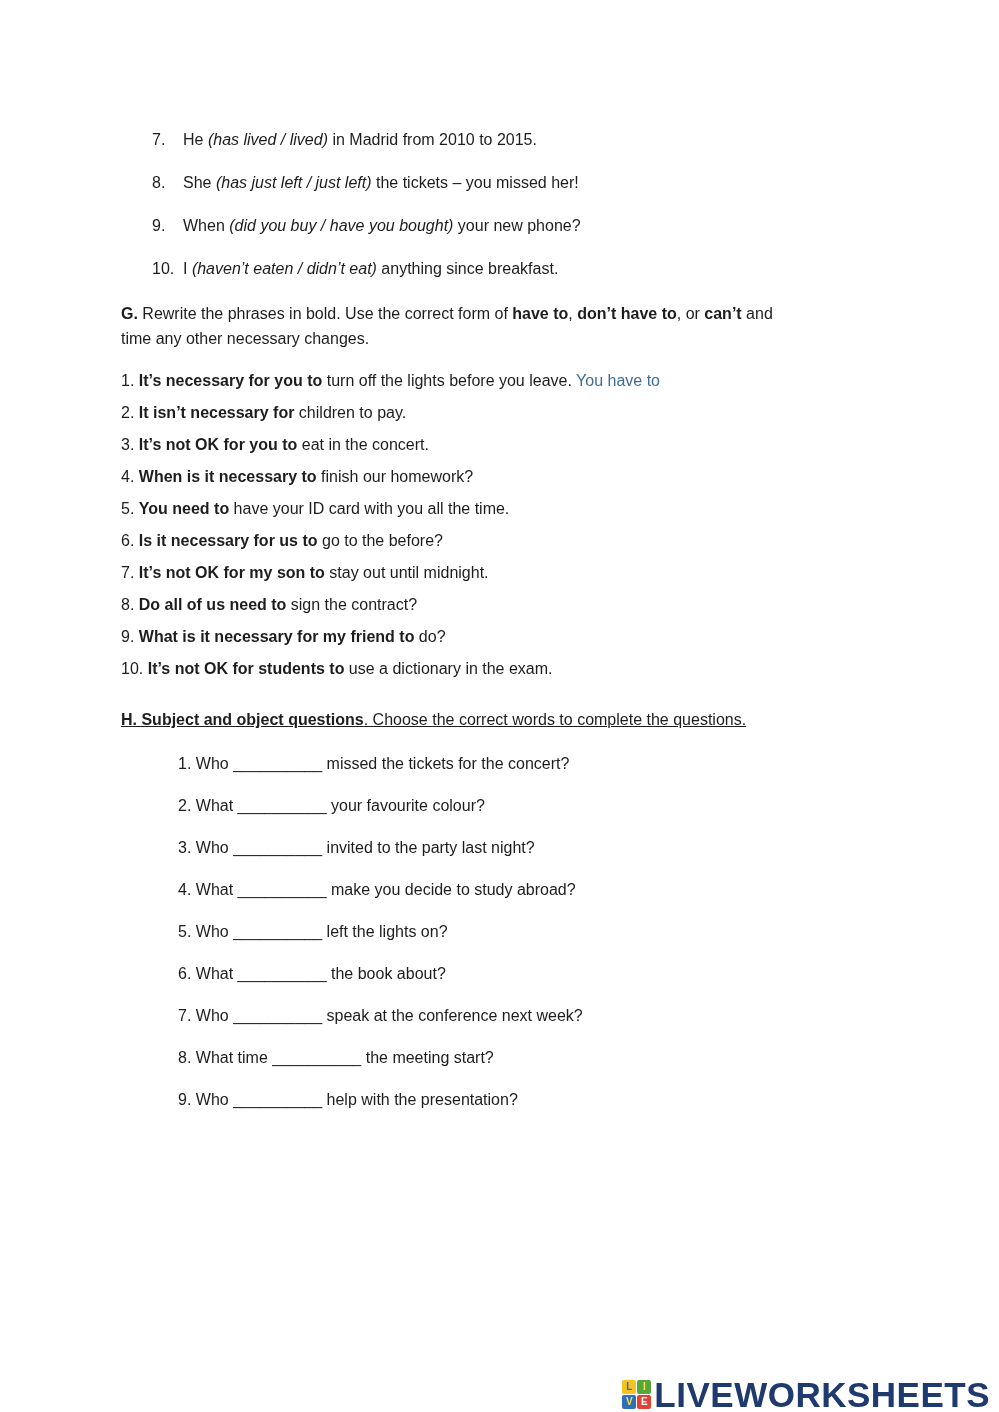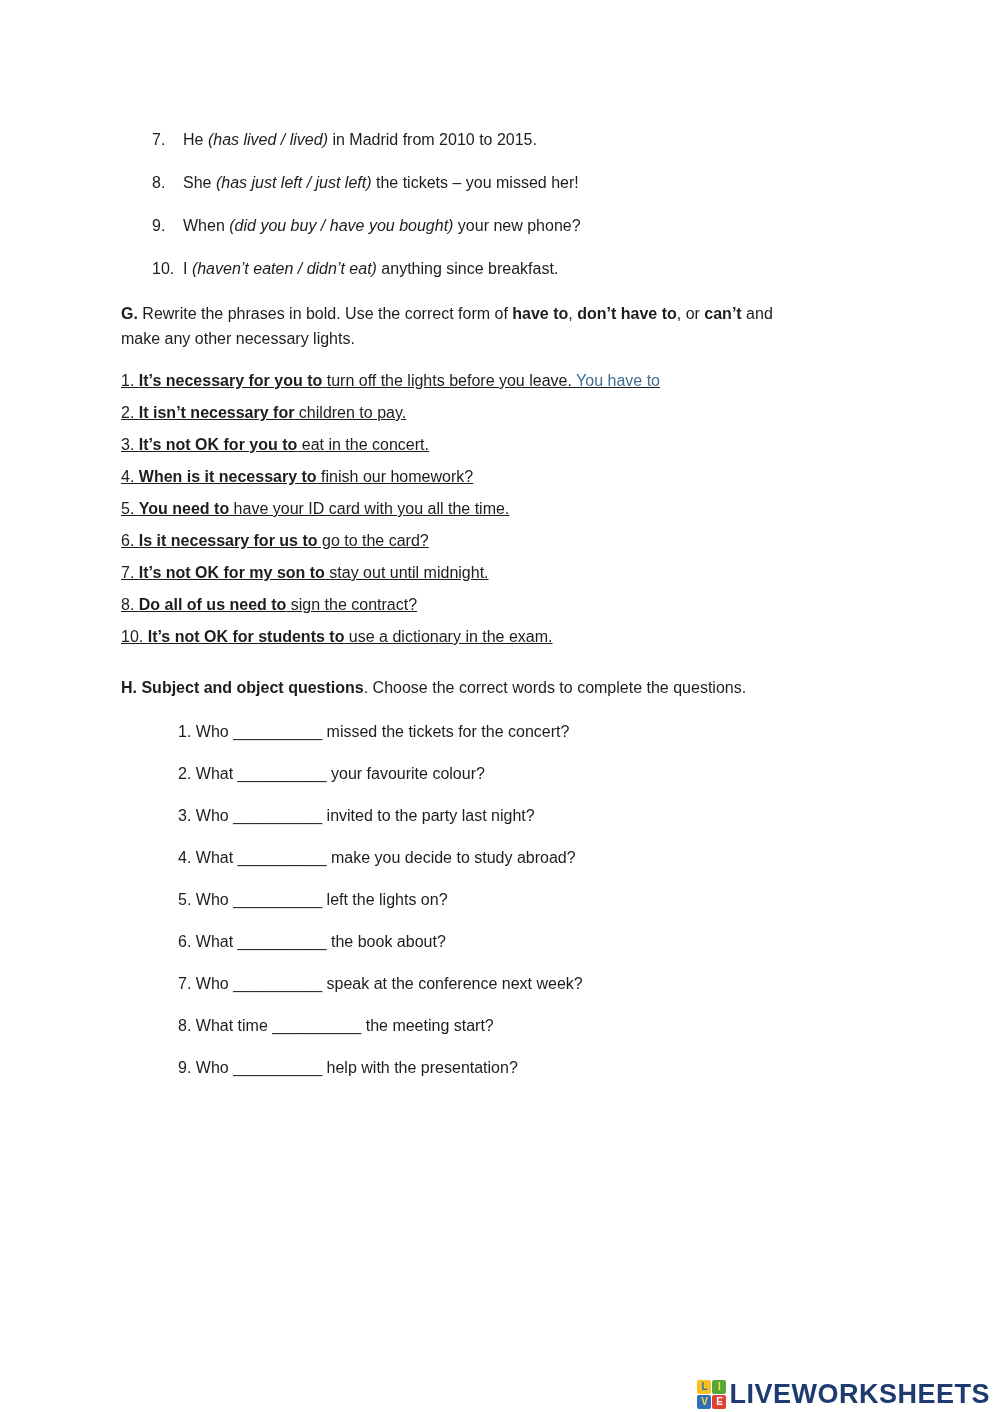--- a/index.html
+++ b/index.html
@@ -12,67 +12,68 @@
     overflow:hidden;
     margin-top:9px;
   }
   .content{padding:120px 118px 0 121px;}
   p{margin:0;}
   .f-item{margin:0 0 21px 31px;line-height:22px;}
   .f-item .num{display:inline-block;width:31px;}
   .it{font-style:italic;}
   .b{font-weight:700;}
   .g-head{margin:16px 0 0;line-height:25px;}
-  .g-list{margin-top:19px;text-decoration:underline;}
+  .g-list{margin-top:19px;}
   .g-item{margin:0 0 10px;line-height:22px;}
-  .h-head{margin:29px 0 0;line-height:22px;}
+  .h-head{margin:29px 0 0;line-height:22px;text-decoration:underline;}
   .h-list{margin-top:22px;}
   .h-item{margin:0 0 20px 57px;line-height:22px;}
   .blank{white-space:nowrap;}
   .footer{
     position:absolute;right:9px;bottom:12px;
     display:flex;align-items:center;gap:3px;
   }
   .logo-grid{
     display:grid;
     grid-template-columns:14px 14px;
     grid-template-rows:14px 14px;
     gap:1px;
   }
   .tile{
     display:flex;align-items:center;justify-content:center;
     font-weight:700;font-size:10px;line-height:1;
     border-radius:2px;
   }
   .brand{
-    font-weight:700;font-size:27px;line-height:29px;letter-spacing:0.5px;
+    font-weight:700;font-size:35px;line-height:29px;letter-spacing:0.5px;
   }
 </style>
 </head>
 <body>
 
 <div class="page" style="background: rgb(255, 255, 255); color: rgb(29, 29, 29);">
   <div class="content">
 
     <p class="f-item"><span class="num">7.</span><span>He </span><span class="it">(has lived / lived)</span><span> in Madrid from 2010 to 2015.</span></p>
     <p class="f-item"><span class="num">8.</span><span>She </span><span class="it">(has just left / just left)</span><span> the tickets – you missed her!</span></p>
     <p class="f-item"><span class="num">9.</span><span>When </span><span class="it">(did you buy / have you bought)</span><span> your new phone?</span></p>
     <p class="f-item"><span class="num">10.</span><span>I </span><span class="it">(haven’t eaten / didn’t eat)</span><span> anything since breakfast.</span></p>
 
-    <p class="g-head"><span class="b">G.</span><span> Rewrite the phrases in bold. Use the correct form of </span><span class="b">have to</span><span>, </span><span class="b">don’t have to</span><span>, or </span><span class="b">can’t</span><span> and</span><br><span>make any other necessary lights.</span></p>
+    <p class="g-head"><span class="b">G.</span><span> Rewrite the phrases in bold. Use the correct form of </span><span class="b">have to</span><span>, </span><span class="b">don’t have to</span><span>, or </span><span class="b">can’t</span><span> and</span><br><span>time any other necessary changes.</span></p>
 
     <div class="g-list">
       <p class="g-item"><span>1. </span><span class="b">It’s necessary for you to</span><span> turn off the lights before you leave. </span><span class="ans" style="color: rgb(63, 109, 148);">You have to</span></p>
       <p class="g-item"><span>2. </span><span class="b">It isn’t necessary for</span><span> children to pay.</span><span class="ans" style="color: rgb(63, 109, 148);"></span></p>
       <p class="g-item"><span>3. </span><span class="b">It’s not OK for you to</span><span> eat in the concert.</span><span class="ans" style="color: rgb(63, 109, 148);"></span></p>
       <p class="g-item"><span>4. </span><span class="b">When is it necessary to</span><span> finish our homework?</span><span class="ans" style="color: rgb(63, 109, 148);"></span></p>
       <p class="g-item"><span>5. </span><span class="b">You need to</span><span> have your ID card with you all the time.</span><span class="ans" style="color: rgb(63, 109, 148);"></span></p>
-      <p class="g-item"><span>6. </span><span class="b">Is it necessary for us to</span><span> go to the card?</span><span class="ans" style="color: rgb(63, 109, 148);"></span></p>
+      <p class="g-item"><span>6. </span><span class="b">Is it necessary for us to</span><span> go to the before?</span><span class="ans" style="color: rgb(63, 109, 148);"></span></p>
       <p class="g-item"><span>7. </span><span class="b">It’s not OK for my son to</span><span> stay out until midnight.</span><span class="ans" style="color: rgb(63, 109, 148);"></span></p>
       <p class="g-item"><span>8. </span><span class="b">Do all of us need to</span><span> sign the contract?</span><span class="ans" style="color: rgb(63, 109, 148);"></span></p>
+      <p class="g-item"><span>9. </span><span class="b">What is it necessary for my friend to</span><span> do?</span><span class="ans" style="color: rgb(63, 109, 148);"></span></p>
       <p class="g-item"><span>10. </span><span class="b">It’s not OK for students to</span><span> use a dictionary in the exam.</span><span class="ans" style="color: rgb(63, 109, 148);"></span></p>
     </div>
 
     <p class="h-head"><span class="b">H. Subject and object questions</span><span>. Choose the correct words to complete the questions.</span></p>
 
     <div class="h-list">
       <p class="h-item"><span>1. </span><span>Who </span><span class="blank">__________</span><span> missed the tickets for the concert?</span></p>
       <p class="h-item"><span>2. </span><span>What </span><span class="blank">__________</span><span> your favourite colour?</span></p>
       <p class="h-item"><span>3. </span><span>Who </span><span class="blank">__________</span><span> invited to the party last night?</span></p>
       <p class="h-item"><span>4. </span><span>What </span><span class="blank">__________</span><span> make you decide to study abroad?</span></p>

